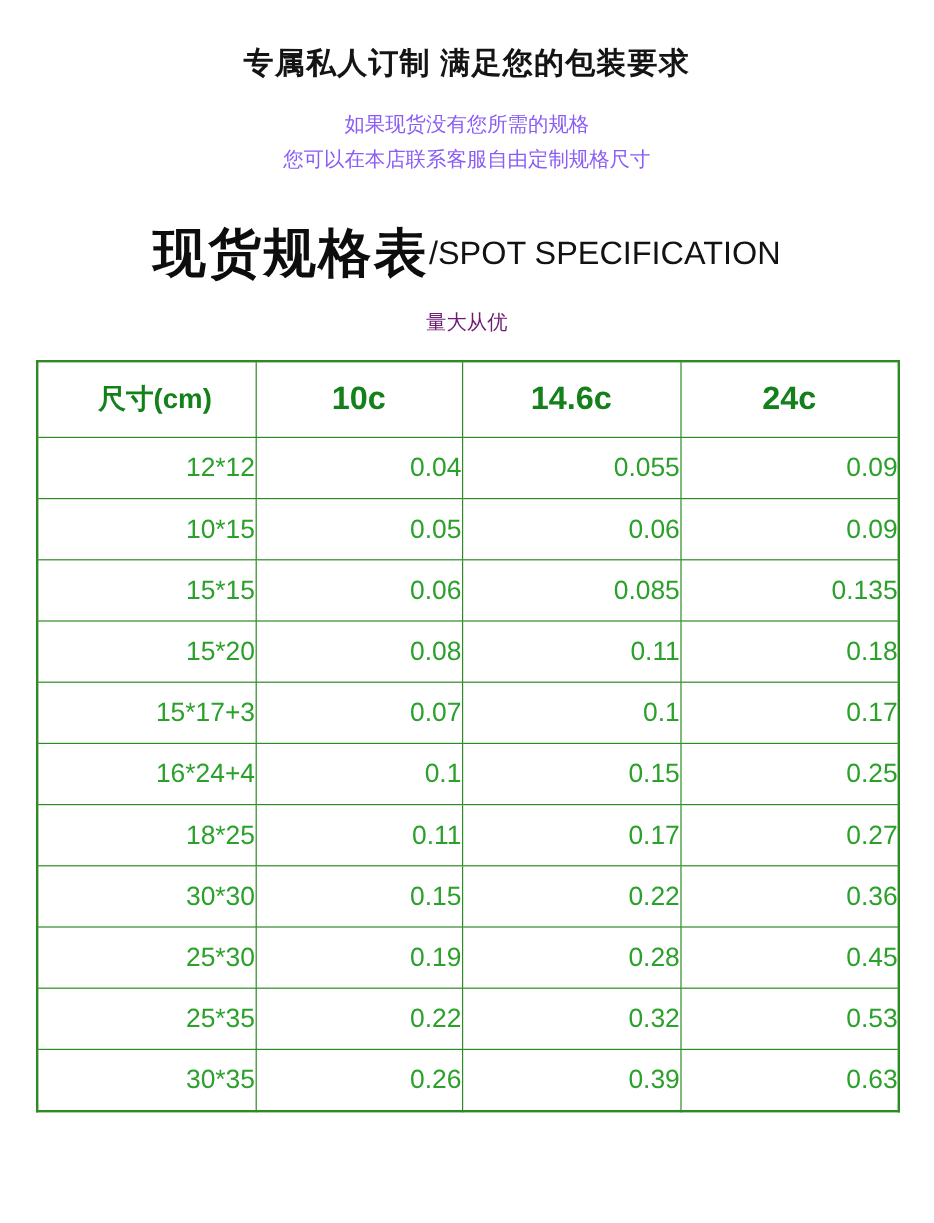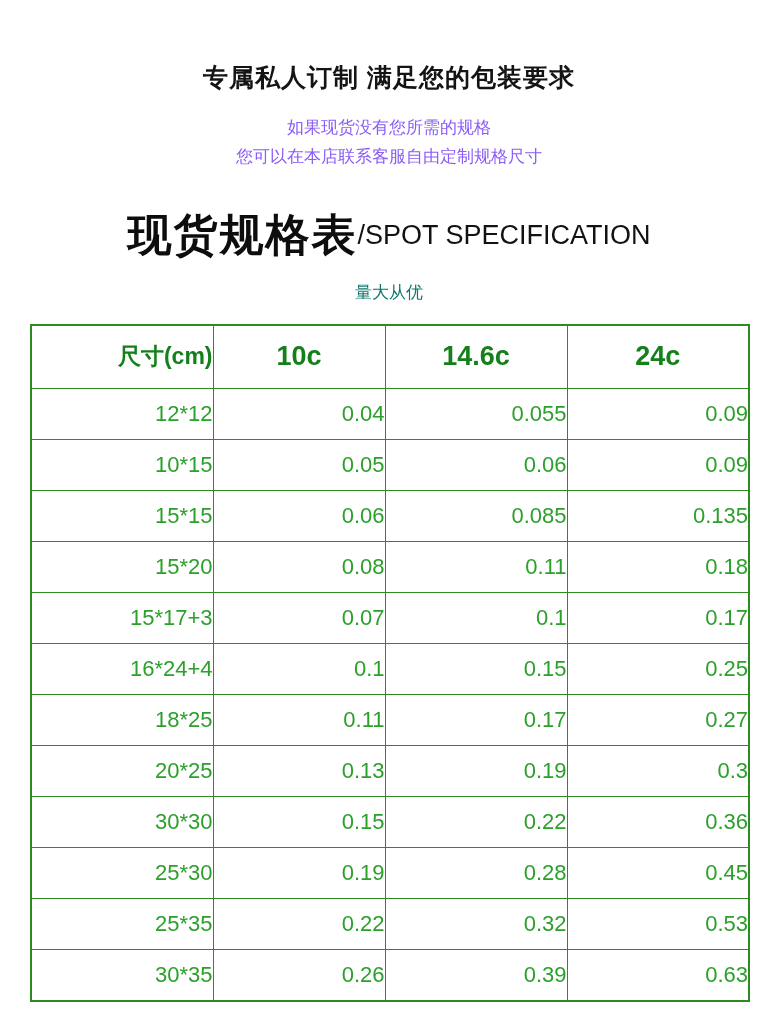--- a/index.html
+++ b/index.html
@@ -13,21 +13,20 @@
     font-family: "Liberation Sans", sans-serif;
     color: #1a1a1a;
     overflow: hidden;
   }
   .page {
     width: 778px;
     height: 884px;
     position: relative;
     box-sizing: border-box;
     padding: 0;
-    margin-top: 24px;
   }
   .headline {
     text-align: center;
     font-size: 25px;
     font-weight: bold;
     color: #141414;
     letter-spacing: 1px;
     padding-top: 38px;
     line-height: 1.2;
   }
@@ -53,21 +52,21 @@
   .title-en {
     font-size: 27px;
     font-weight: normal;
     color: #121212;
     letter-spacing: 0px;
     vertical-align: middle;
   }
   .tagline {
     text-align: center;
     font-size: 17px;
-    color: #0f766e;
+    color: #701a75;
     margin-top: 16px;
   }
   .table-wrap {
     margin: 20px 30px 0 30px;
   }
   table.spec {
     border-collapse: collapse;
     width: 718px;
     table-layout: fixed;
     border: 2px solid #2e8b23;
@@ -85,21 +84,21 @@
   }
   table.spec thead th {
     height: 62px;
     font-size: 27px;
     font-weight: bold;
     color: #13801a;
     text-align: center;
   }
   table.spec thead th.first {
     font-size: 23px;
-    text-align: right;
+    text-align: center;
     padding-left: 14px;
   }
   table.spec tbody td {
     font-size: 22px;
     color: #2ba02b;
     text-align: right;
     padding-left: 14px;
   }
   table.spec tbody td.size {
     padding-left: 14px;
@@ -179,26 +178,20 @@
           <td class="v2">0.15</td>
           <td class="v3">0.25</td>
         </tr>
         <tr>
           <td class="size">18*25</td>
           <td class="v1">0.11</td>
           <td class="v2">0.17</td>
           <td class="v3">0.27</td>
         </tr>
         <tr>
-          <td class="size">20*25</td>
-          <td class="v1">0.13</td>
-          <td class="v2">0.19</td>
-          <td class="v3">0.3</td>
-        </tr>
-        <tr>
           <td class="size">30*30</td>
           <td class="v1">0.15</td>
           <td class="v2">0.22</td>
           <td class="v3">0.36</td>
         </tr>
         <tr>
           <td class="size">25*30</td>
           <td class="v1">0.19</td>
           <td class="v2">0.28</td>
           <td class="v3">0.45</td>

